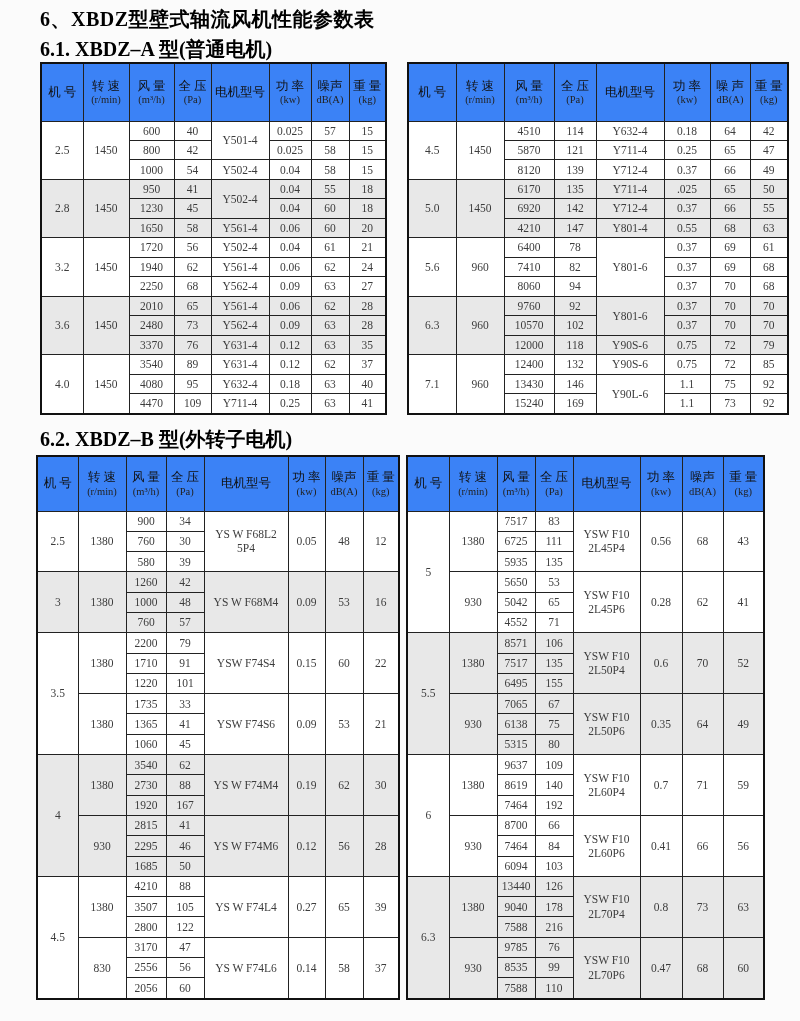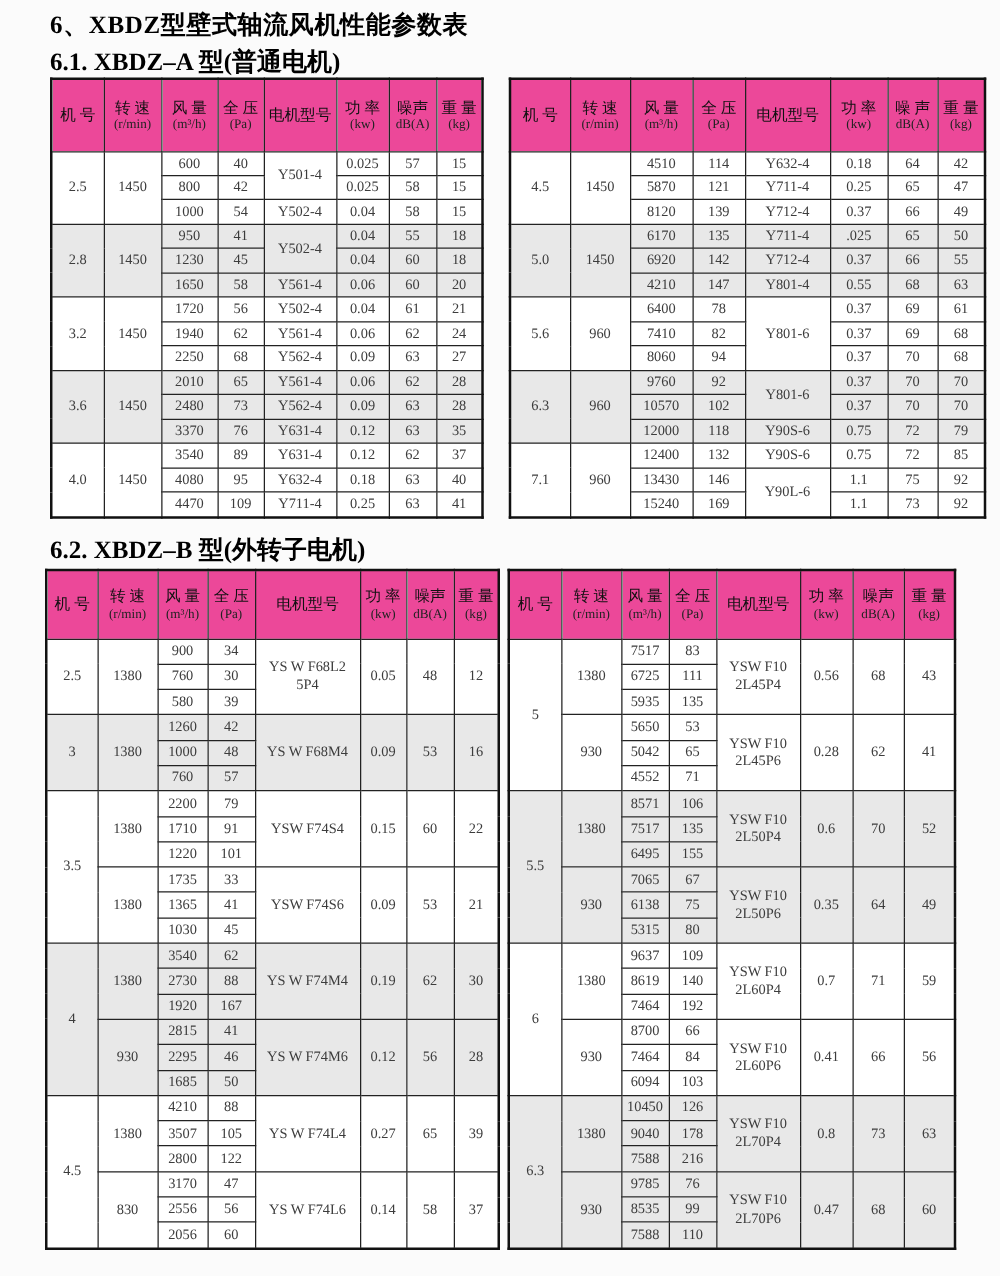--- a/index.html
+++ b/index.html
@@ -30,21 +30,21 @@
     table-layout:fixed;
     background:#fff;
     border:2px solid #111;
   }
   th, td {
     border:1px solid #222;
     text-align:center;
     vertical-align:middle;
     overflow:hidden;
   }
-  th { background:#ec4899; font-weight:normal; color:#111; padding:2px 0; }
+  th { background:#3b82f6; font-weight:normal; color:#111; padding:2px 0; }
   th .hl1 { font-size:12.5px; line-height:1.35; }
   th .hl2 { font-size:10.5px; line-height:1.2; color:#222; }
   td {
     font-size:11.5px; color:#3c3c3c;
     white-space:pre-line; line-height:1.25;
     padding:0 1px;
   }
   tr.shade td { background:#e8e8e8; }
   .t61 { height:353px; }
   .t61 thead tr { height:58px; }
@@ -526,21 +526,21 @@
           <td rowspan="3">YSW F74S6</td>
           <td rowspan="3">0.09</td>
           <td rowspan="3">53</td>
           <td rowspan="3">21</td>
         </tr>
         <tr>
           <td>1365</td>
           <td>41</td>
         </tr>
         <tr>
-          <td>1030</td>
+          <td>1060</td>
           <td>45</td>
         </tr>
         <tr class="shade">
           <td rowspan="6">4</td>
           <td rowspan="3">1380</td>
           <td>3540</td>
           <td>62</td>
           <td rowspan="3">YS W F74M4</td>
           <td rowspan="3">0.19</td>
           <td rowspan="3">62</td>
@@ -761,21 +761,21 @@
           <td>7464</td>
           <td>84</td>
         </tr>
         <tr>
           <td>6094</td>
           <td>103</td>
         </tr>
         <tr class="shade">
           <td rowspan="6">6.3</td>
           <td rowspan="3">1380</td>
-          <td>10450</td>
+          <td>13440</td>
           <td>126</td>
           <td rowspan="3">YSW F10
 2L70P4</td>
           <td rowspan="3">0.8</td>
           <td rowspan="3">73</td>
           <td rowspan="3">63</td>
         </tr>
         <tr class="shade">
           <td>9040</td>
           <td>178</td>

